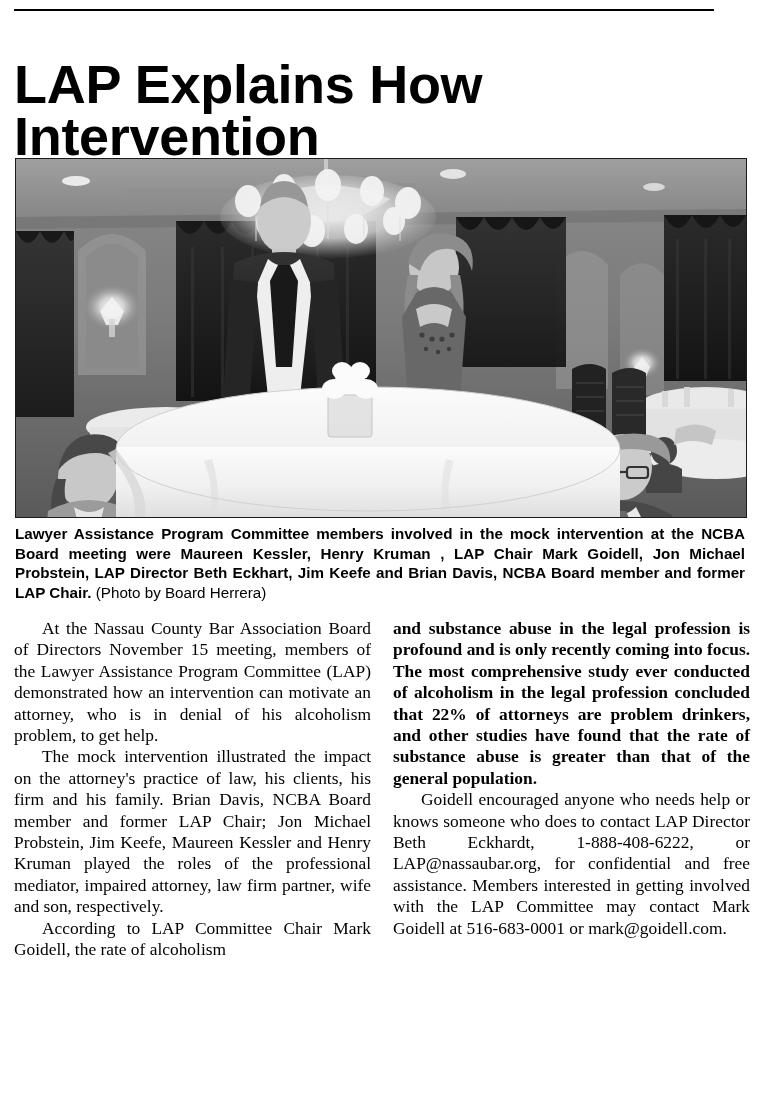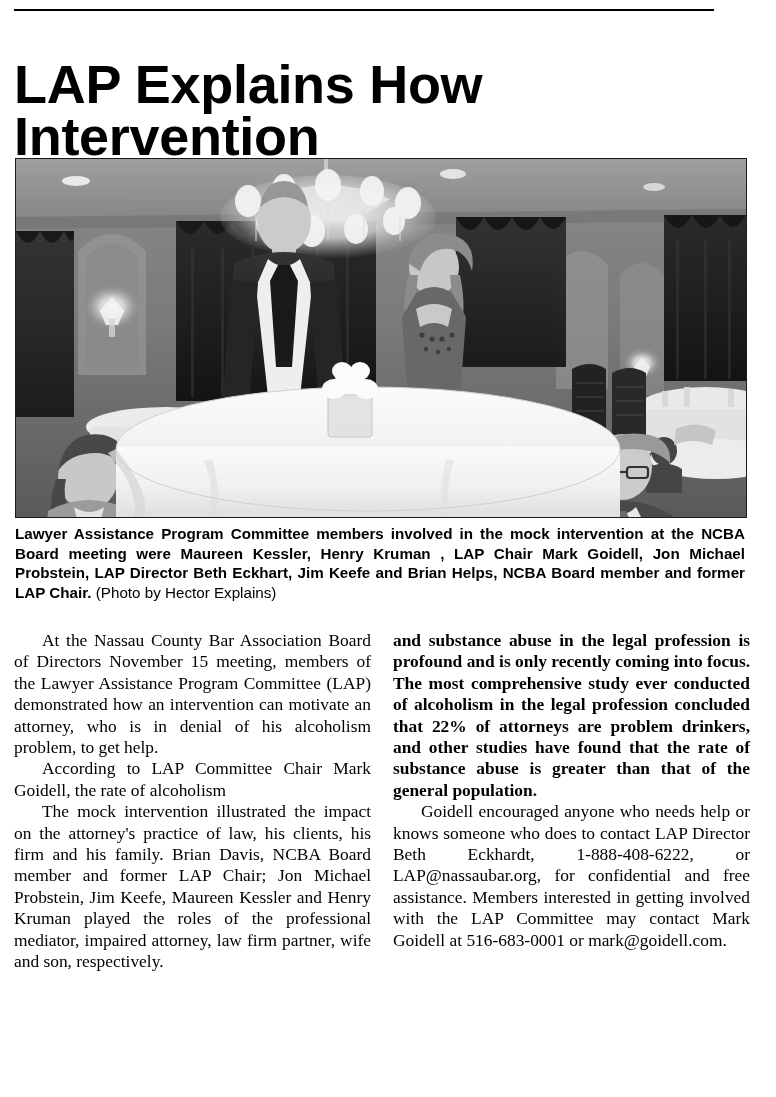--- a/index.html
+++ b/index.html
@@ -84,21 +84,20 @@
 
   
   .body-columns {
     position: absolute;
     left: 14px;
     top: 618px;
     width: 736px;
     height: 440px;
     display: flex;
     gap: 22px;
-    margin-top: 12px;
   }
   .column {
     width: 357px;
     font-size: 17.4px;
     line-height: 21.4px;
     text-align: justify;
     text-justify: inter-word;
     hyphens: none;
   }
   .column p {
@@ -377,29 +376,29 @@
         </g>
       </g>
 
       <path d="M660 270 q22 -10 40 2 l-4 14 q-20 -8 -38 0 Z" fill="#c9c9c9"></path>
 
       <rect x="0" y="0" width="730" height="358" fill="#000000" opacity="0.015"></rect>
     </svg>
   </div>
 
   <div class="caption">
-    <span>Lawyer Assistance Program Committee members involved in the mock intervention at the NCBA Board meeting were Maureen Kessler, Henry Kruman , LAP Chair Mark Goidell, Jon Michael Probstein, LAP Director Beth Eckhart, Jim Keefe and Brian Helps, NCBA Board member and former LAP Chair.</span>
-    <span class="credit">(Photo by Hector Explains)</span>
+    <span>Lawyer Assistance Program Committee members involved in the mock intervention at the NCBA Board meeting were Maureen Kessler, Henry Kruman , LAP Chair Mark Goidell, Jon Michael Probstein, LAP Director Beth Eckhart, Jim Keefe and Brian Davis, NCBA Board member and former LAP Chair.</span>
+    <span class="credit">(Photo by Board Herrera)</span>
   </div>
 
   <div class="body-columns">
     <div class="column">
       <p>At the Nassau County Bar Association Board of Directors November 15 meeting,  members of the Lawyer Assistance Program Committee (LAP) demonstrated how an intervention can motivate an attorney, who is in denial of his alcoholism problem, to get help.</p>
+      <p>The mock intervention illustrated the impact on the attorney's practice of law, his clients, his firm and his family. Brian Davis, NCBA Board member and former LAP Chair; Jon Michael Probstein, Jim Keefe, Maureen Kessler and Henry Kruman  played the roles of the professional mediator, impaired attorney, law firm partner, wife and son, respectively.</p>
       <p>According to LAP Committee Chair Mark Goidell, the rate of alcoholism</p>
-      <p>The mock intervention illustrated the impact on the attorney's practice of law, his clients, his firm and his family. Brian Davis, NCBA Board member and former LAP Chair; Jon Michael Probstein, Jim Keefe, Maureen Kessler and Henry Kruman  played the roles of the professional mediator, impaired attorney, law firm partner, wife and son, respectively.</p>
     </div>
     <div class="column">
       <p class="nobreak-start">and substance abuse in the legal profession is profound and is only recently coming into focus. The most comprehensive study ever conducted of alcoholism in the legal profession concluded that 22% of attorneys are problem drinkers, and other studies have found that the rate of substance abuse is greater than that of the general population.</p>
       <p>Goidell encouraged anyone who needs help or knows someone who does to contact LAP Director Beth Eckhardt, 1-888-408-6222, or LAP@nassaubar.org, for confidential and free assistance.  Members interested in getting involved with the LAP Committee may contact Mark Goidell at 516-683-0001 or mark@goidell.com.</p>
     </div>
   </div>
 
 </div>
 
 </body></html>

